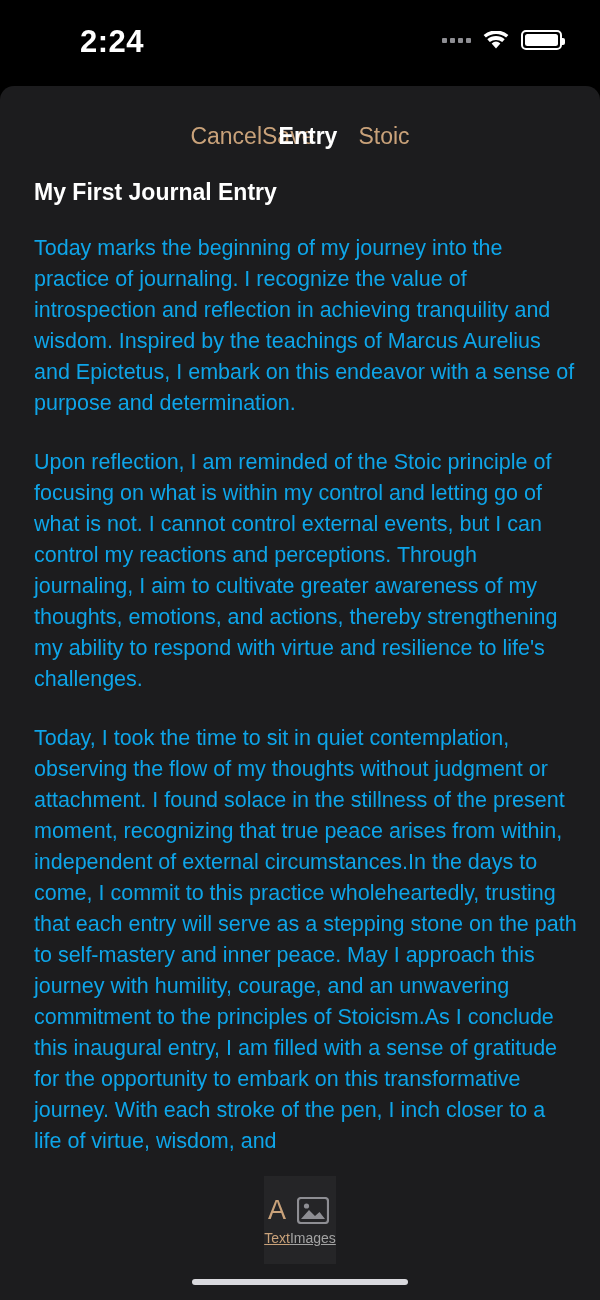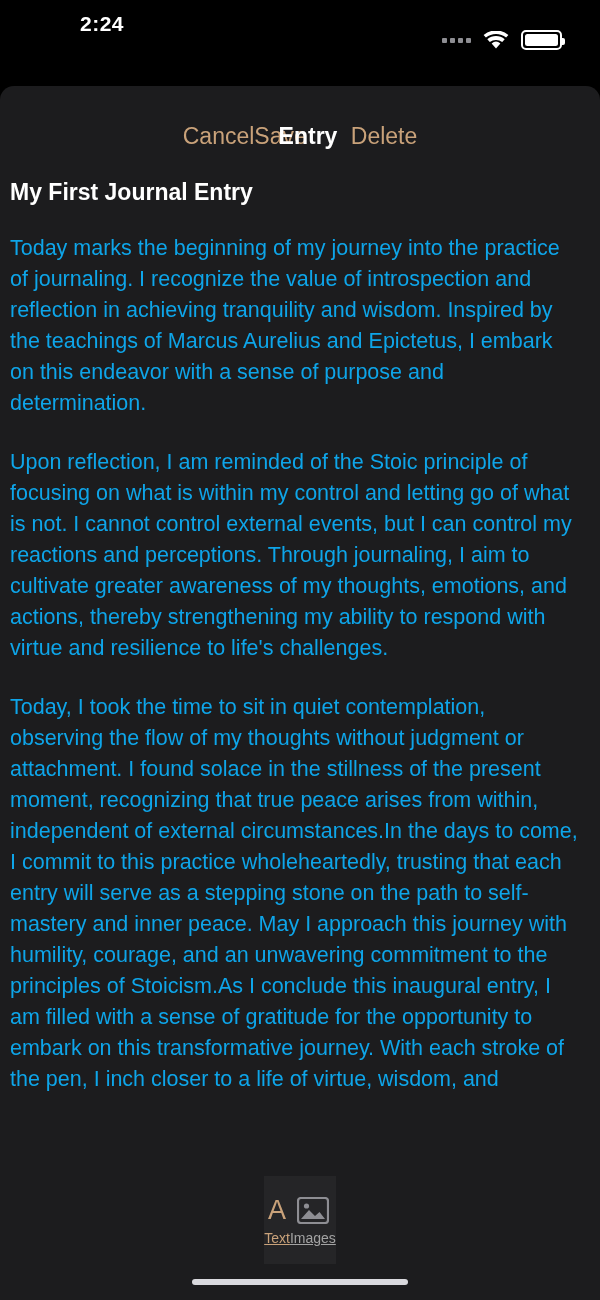--- a/index.html
+++ b/index.html
@@ -22,23 +22,23 @@
   
   .status-bar {
     height: 88px;
     flex: 0 0 88px;
     position: relative;
     background: #000;
   }
   .status-time {
     position: absolute;
     left: 80px;
-    top: 12px;
+    top: 24px;
     color: #ffffff;
-    font-size: 21px;
+    font-size: 31px;
     font-weight: bold;
     letter-spacing: 0.5px;
   }
   .status-right {
     position: absolute;
     right: 38px;
     top: 30px;
     display: flex;
     align-items: center;
     gap: 12px;
@@ -123,21 +123,21 @@
     margin-left: auto;
     display: flex;
     gap: 44px;
     align-items: center;
   }
 
   
   .editor {
     flex: 1 1 auto;
     overflow: hidden;
-    padding: 10px 22px 0 10px;
+    padding: 10px 22px 0 34px;
   }
   .entry-title {
     font-size: 23px;
     font-weight: bold;
     color: #ffffff;
     line-height: 1.25;
     margin-bottom: 26px;
     outline: none;
   }
   .entry-body p {
@@ -222,21 +222,21 @@
   </div>
 
   <div class="sheet">
     <div class="sheet-top-gap"></div>
 
     <div class="nav-bar">
       <button class="nav-btn cancel">Cancel</button>
       <div class="nav-title">Entry</div>
       <div class="nav-right">
         <button class="nav-btn save">Save</button>
-        <button class="nav-btn delete">Delete</button>
+        <button class="nav-btn delete">Stoic</button>
       </div>
     </div>
 
     <div class="editor">
       <div class="entry-title">My First Journal Entry</div>
       <div class="entry-body">
         <p>Today marks the beginning of my journey into the practice of journaling. I recognize the value of introspection and reflection in achieving tranquility and wisdom. Inspired by the teachings of Marcus Aurelius and Epictetus, I embark on this endeavor with a sense of purpose and determination.</p>
         <p>Upon reflection, I am reminded of the Stoic principle of focusing on what is within my control and letting go of what is not. I cannot control external events, but I can control my reactions and perceptions. Through journaling, I aim to cultivate greater awareness of my thoughts, emotions, and actions, thereby strengthening my ability to respond with virtue and resilience to life's challenges.</p>
         <p>Today, I took the time to sit in quiet contemplation, observing the flow of my thoughts without judgment or attachment. I found solace in the stillness of the present moment, recognizing that true peace arises from within, independent of external circumstances.In the days to come, I commit to this practice wholeheartedly, trusting that each entry will serve as a stepping stone on the path to self-mastery and inner peace. May I approach this journey with humility, courage, and an unwavering commitment to the principles of Stoicism.As I conclude this inaugural entry, I am filled with a sense of gratitude for the opportunity to embark on this transformative journey. With each stroke of the pen, I inch closer to a life of virtue, wisdom, and</p>
       </div>

